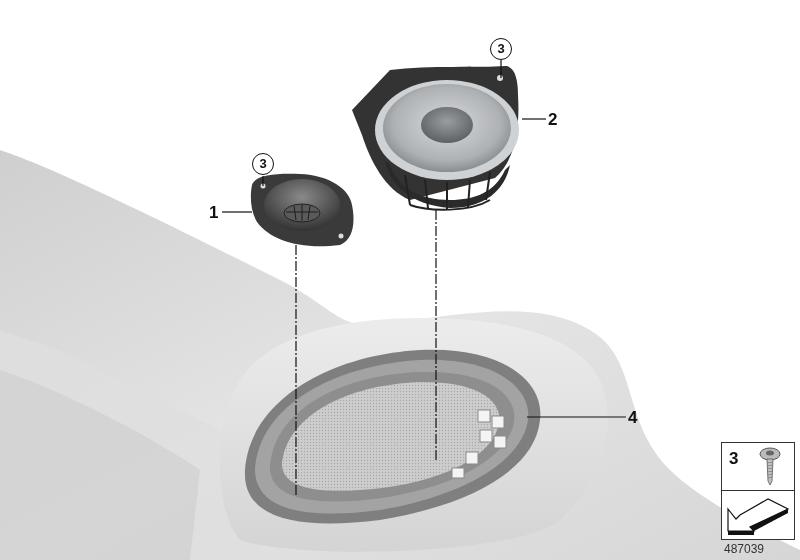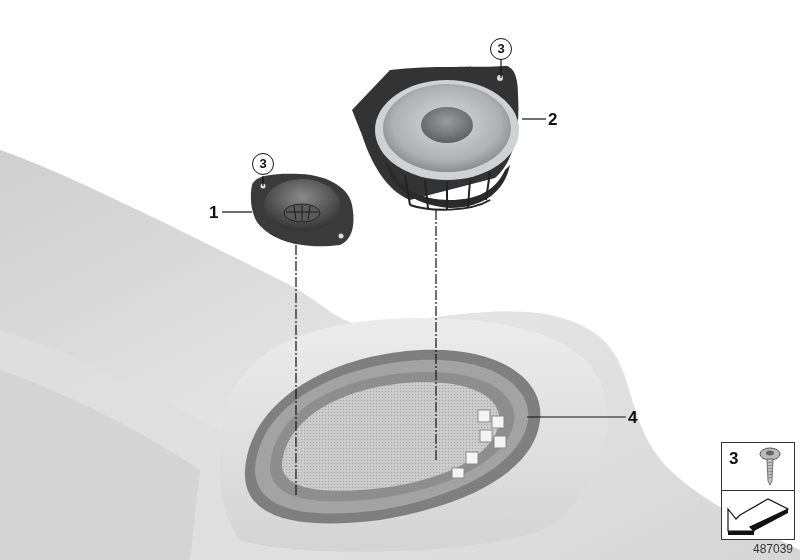--- a/index.html
+++ b/index.html
@@ -4,21 +4,21 @@
 <style>
   html,body{margin:0;padding:0;background:#ffffff;}
   body{width:800px;height:560px;position:relative;overflow:hidden;font-family:"Liberation Sans",sans-serif;}
   .canvas{position:absolute;left:0;top:0;width:800px;height:560px;}
   .callout{position:absolute;font-weight:bold;font-size:17px;color:#111;line-height:1;}
   .circ{position:absolute;width:20px;height:20px;border:1.5px solid #111;border-radius:50%;background:#fff;
         font-weight:bold;font-size:13px;color:#111;text-align:center;line-height:20px;box-sizing:content-box;}
   .legend{position:absolute;left:721px;top:442px;width:72px;height:96px;border:1px solid #333;background:#fff;}
   .legend .cell-top{position:absolute;left:0;top:0;width:72px;height:47px;border-bottom:1px solid #333;}
   .legend .num{position:absolute;left:7px;top:6px;font-weight:bold;font-size:17px;color:#111;}
-  .partno{position:absolute;left:724px;top:542px;font-size:12px;color:#333;margin-left:29px;}
+  .partno{position:absolute;left:724px;top:542px;font-size:12px;color:#333;}
 </style>
 </head>
 <body>
 
 <div class="canvas">
   <svg width="800" height="560" viewBox="0 0 800 560" xmlns="http://www.w3.org/2000/svg">
     <defs>
       <linearGradient id="dash" x1="0" y1="0" x2="1" y2="1">
         <stop offset="0" stop-color="#cfcfcf"></stop>
         <stop offset="0.5" stop-color="#e4e4e4"></stop>

